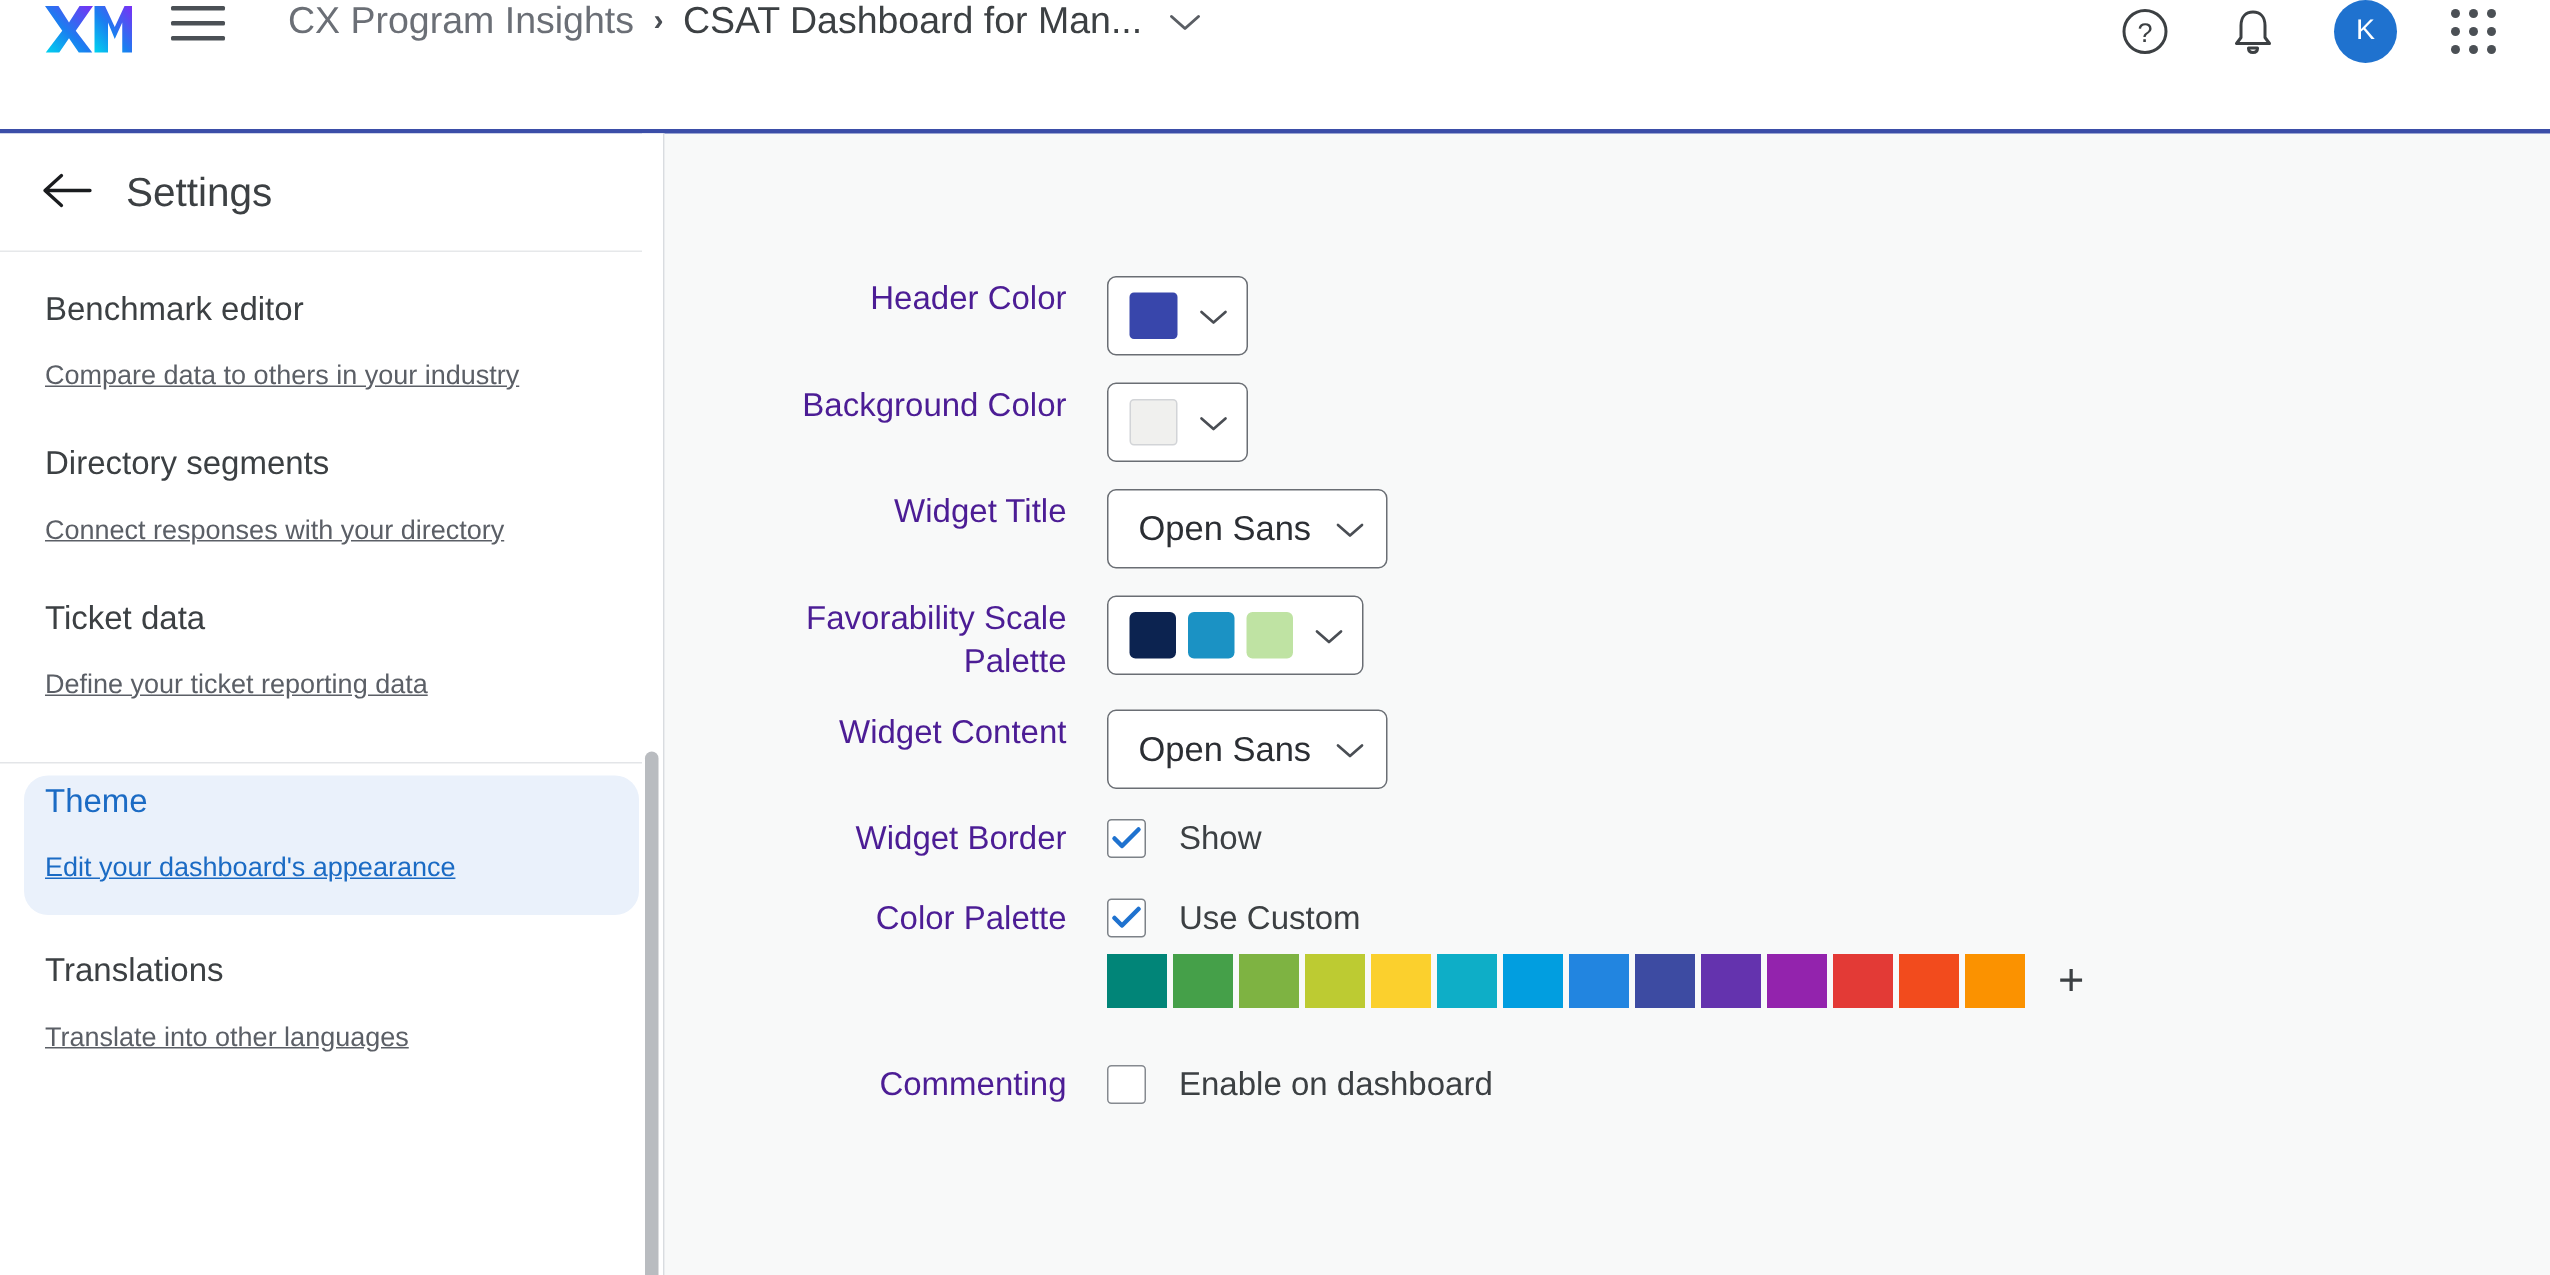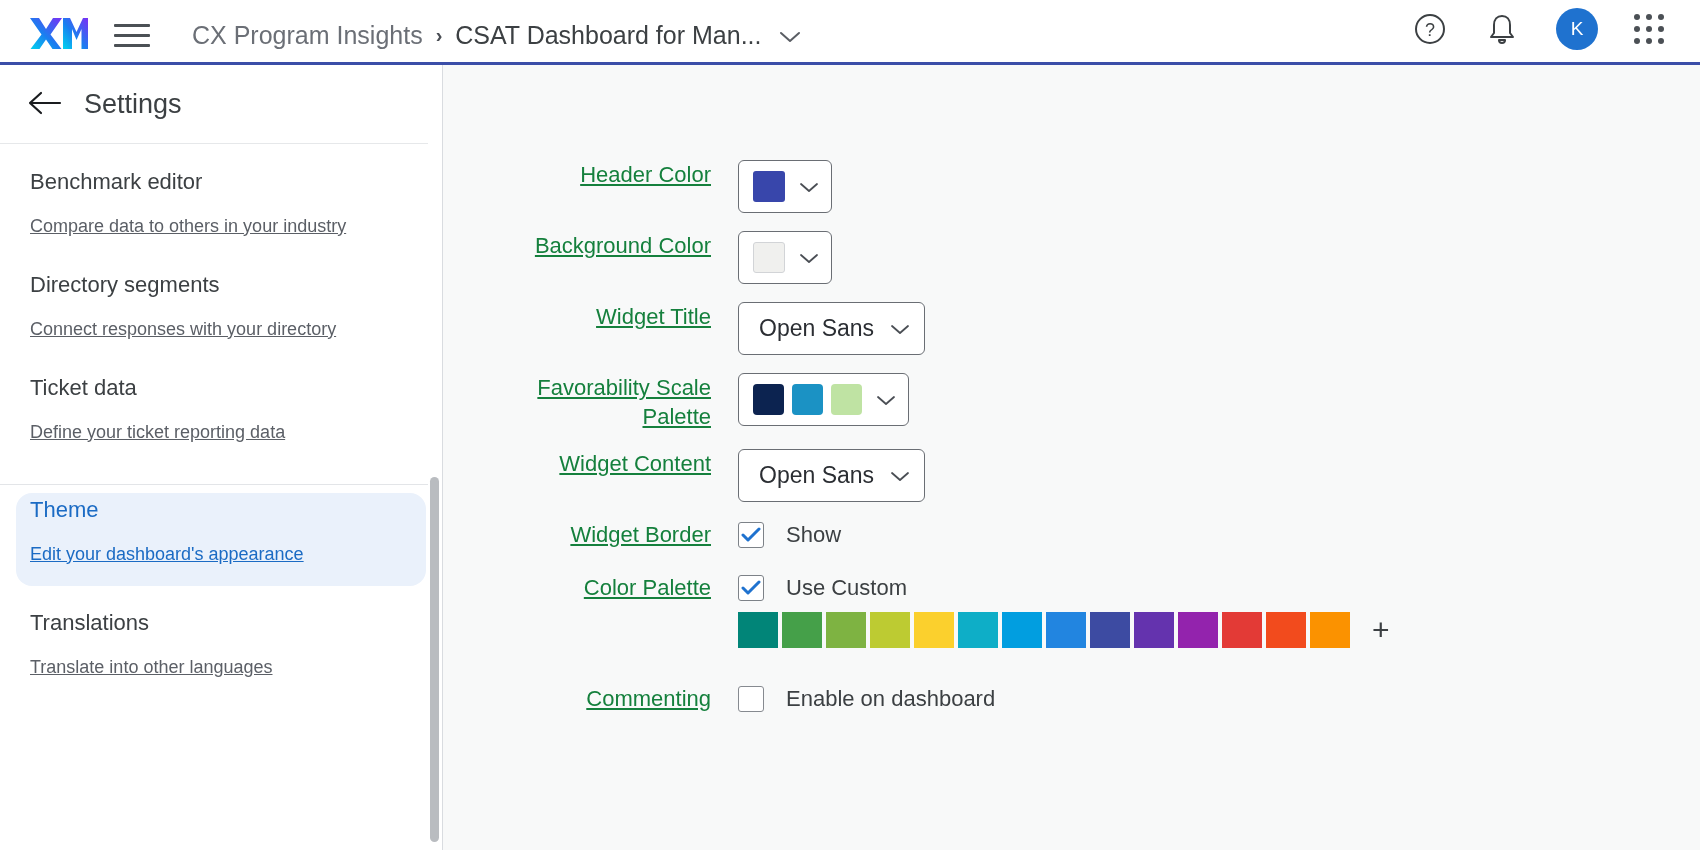--- a/index.html
+++ b/index.html
@@ -6,26 +6,26 @@
   html, body {
     width: 1700px; height: 850px;
     font-family: "Liberation Sans", sans-serif;
     background: #ffffff;
     overflow: hidden;
   }
 
   
   .topbar {
     position: relative;
-    height: 65px;
+    height: 89px;
     display: flex;
-    align-items: flex-end;
+    align-items: flex-start;
     background: #ffffff;
     border-bottom: 3px solid #3b4ea8;
-    padding: 0 22px 12px 28px;
+    padding: 0 22px 0 28px;
   }
   .xm-logo { width: 60px; height: 36px; flex: 0 0 auto; }
   .hamburger {
     margin-left: 26px;
     width: 36px; height: 30px;
     display: flex; flex-direction: column; justify-content: center;
     gap: 7px;
     cursor: pointer;
   }
   .hamburger span {
@@ -166,24 +166,23 @@
   .form-row {
     display: flex;
     align-items: flex-start;
     margin-bottom: 18px;
   }
   .f-label {
     width: 295px;
     flex: 0 0 295px;
     text-align: right;
     font-size: 22px;
-    color: #15803d;
+    color: #4c1d95;
     padding-right: 27px;
     line-height: 1.32;
-    text-decoration: underline;
   }
   .f-control { display: flex; align-items: center; }
 
   .select-box {
     border: 1px solid #6a6e74;
     border-radius: 6px;
     background: #ffffff;
     display: flex; align-items: center;
     cursor: pointer;
   }

